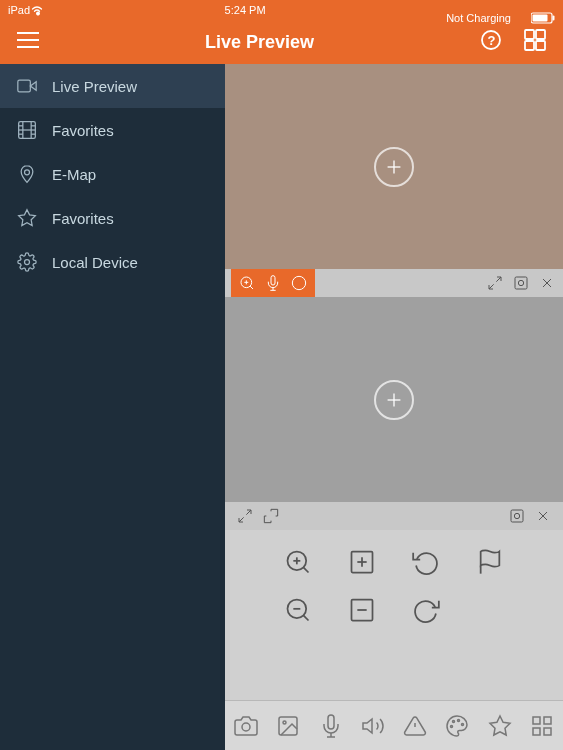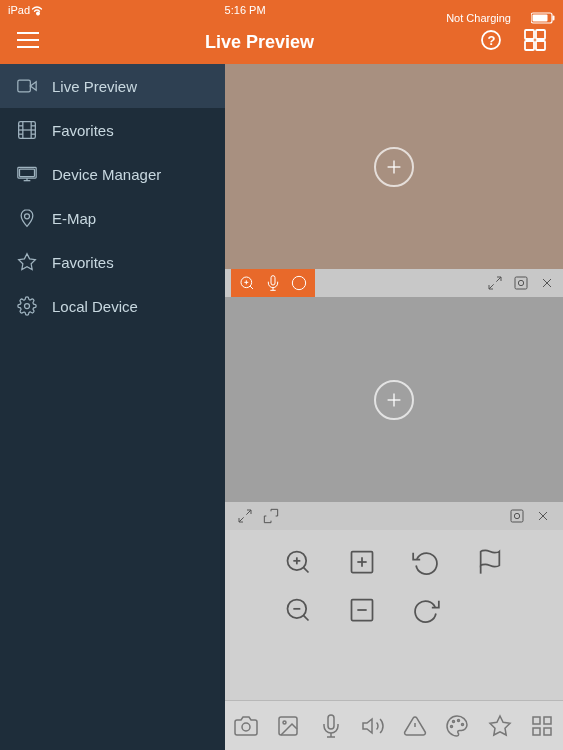--- a/index.html
+++ b/index.html
@@ -255,21 +255,21 @@
 
 <div id="status-bar">
   <div class="status-left">
     <span>iPad</span>
     <svg width="14" height="12" viewBox="0 0 14 12" fill="white">
       <path d="M7 9.5 a1 1 0 1 1 0 .01" stroke="white" stroke-width="2" fill="none"></path>
       <path d="M4.5 7.2 Q7 4.8 9.5 7.2" stroke="white" stroke-width="1.3" fill="none" stroke-linecap="round"></path>
       <path d="M2.5 5 Q7 1 11.5 5" stroke="white" stroke-width="1.3" fill="none" stroke-linecap="round"></path>
     </svg>
   </div>
-  <div>5:16 PM</div>
+  <div>5:24 PM</div>
   <div class="status-right">
     <span>Not Charging</span>
     <svg width="24" height="12" viewBox="0 0 24 12">
       <rect x="0" y="1" width="21" height="10" rx="2" stroke="white" stroke-width="1.2" fill="none"></rect>
       <rect x="21.5" y="3.5" width="2" height="5" rx="1" fill="white"></rect>
       <rect x="1.5" y="2.5" width="15" height="7" rx="1" fill="white"></rect>
     </svg>
   </div>
 </div>
 
@@ -323,31 +323,20 @@
             <line x1="2" y1="12" x2="22" y2="12"></line>
             <line x1="2" y1="7" x2="7" y2="7"></line>
             <line x1="17" y1="7" x2="22" y2="7"></line>
             <line x1="17" y1="17" x2="22" y2="17"></line>
             <line x1="2" y1="17" x2="7" y2="17"></line>
           </svg>
       </div>
       <span class="nav-label">Favorites</span>
     </div>
 
-    <div class="nav-item">
-      <div class="nav-icon">
-        <svg viewBox="0 0 24 24">
-            <rect x="1" y="4" width="22" height="13" rx="1"></rect>
-            <rect x="3" y="6" width="18" height="9" rx="1"></rect>
-            <line x1="8" y1="20" x2="16" y2="20"></line>
-            <line x1="12" y1="17" x2="12" y2="20"></line>
-          </svg>
-      </div>
-      <span class="nav-label">Device Manager</span>
-    </div>
 
 
     <div class="nav-item">
       <div class="nav-icon">
         <svg viewBox="0 0 24 24">
             <circle cx="12" cy="10" r="3"></circle>
             <path d="M12 2C8.13 2 5 5.13 5 9c0 5.25 7 13 7 13s7-7.75 7-13c0-3.87-3.13-7-7-7z"></path>
           </svg>
       </div>
       <span class="nav-label">E-Map</span>

